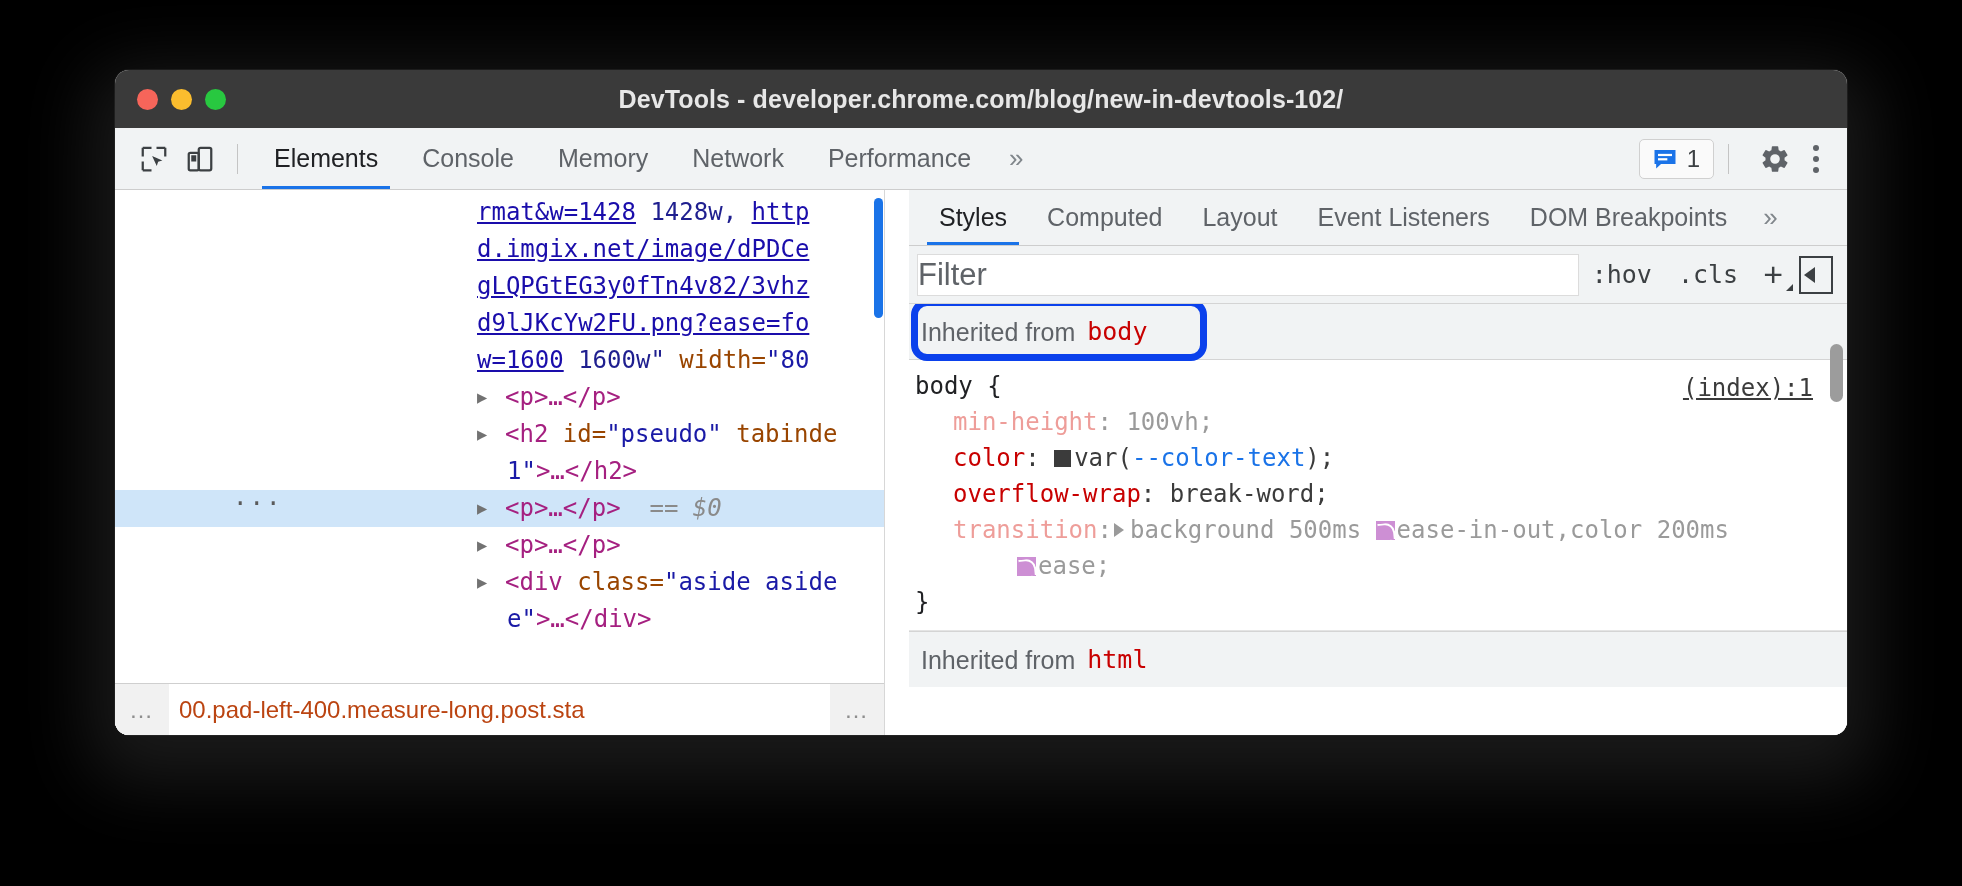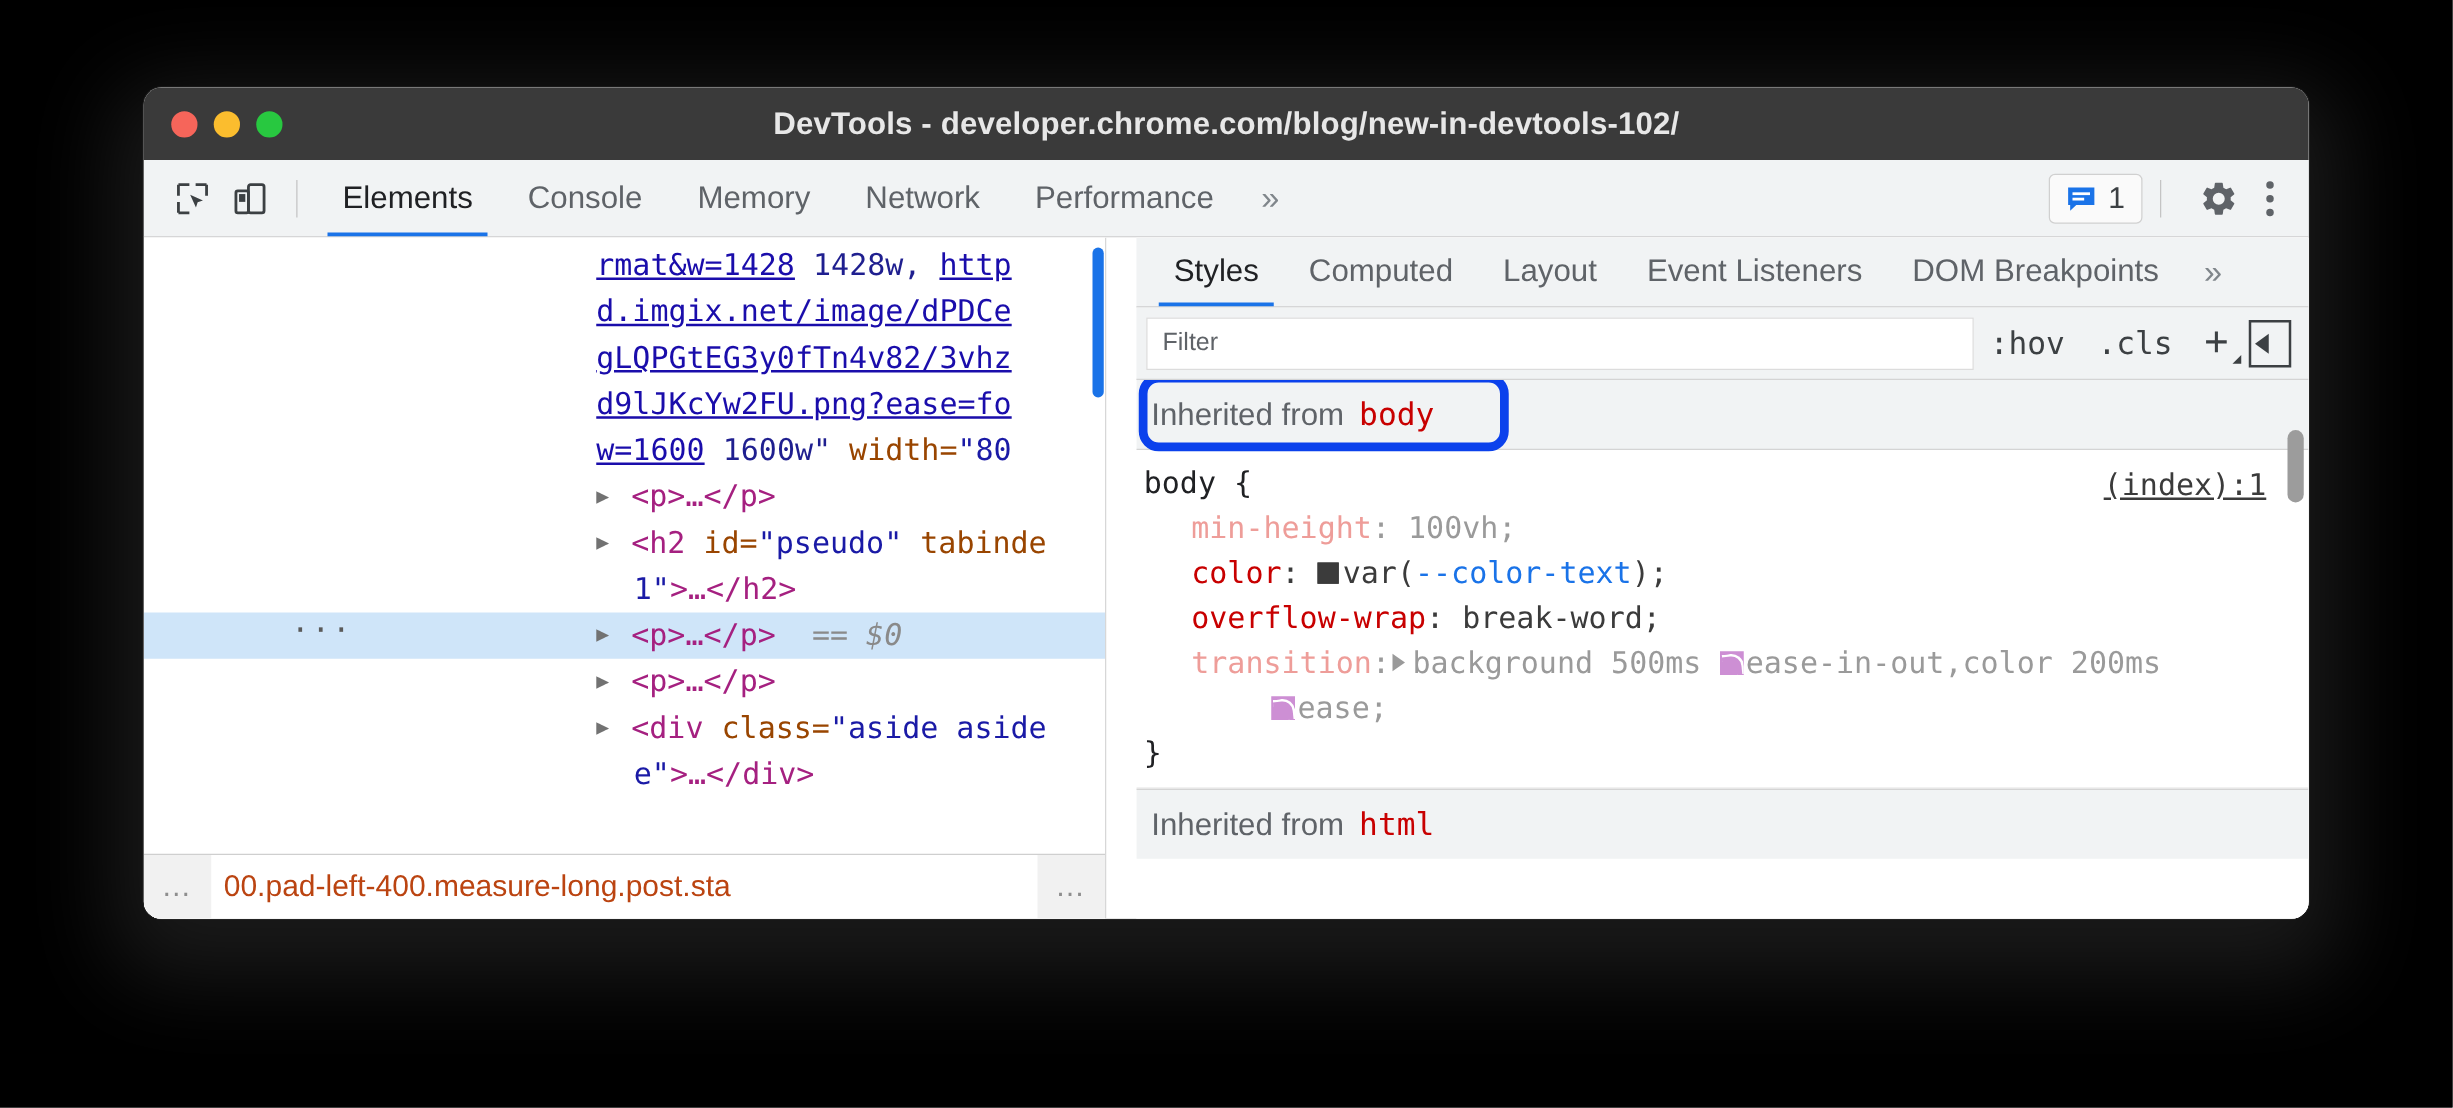--- a/index.html
+++ b/index.html
@@ -277,23 +277,23 @@
     align-items: center;
     padding: 0 8px 0 8px;
     gap: 0;
   }
   .filter-input {
     flex: 1 1 auto;
     height: 42px;
     background: #ffffff;
     border: 1px solid #dcdcdc;
     color: #5f6368;
-    font-size: 20px;
+    font-size: 31px;
     font-family: "Liberation Sans", sans-serif;
-    padding: 0 12px;
+    padding: 0 0;
     outline: none;
     min-width: 0;
   }
   .filter-input::placeholder { color: #5f6368; opacity: 1; }
   .fbtn {
     font-family: "DejaVu Sans Mono", monospace;
     font-size: 25px;
     color: #3c4043;
     padding: 0 13px;
     height: 42px;

